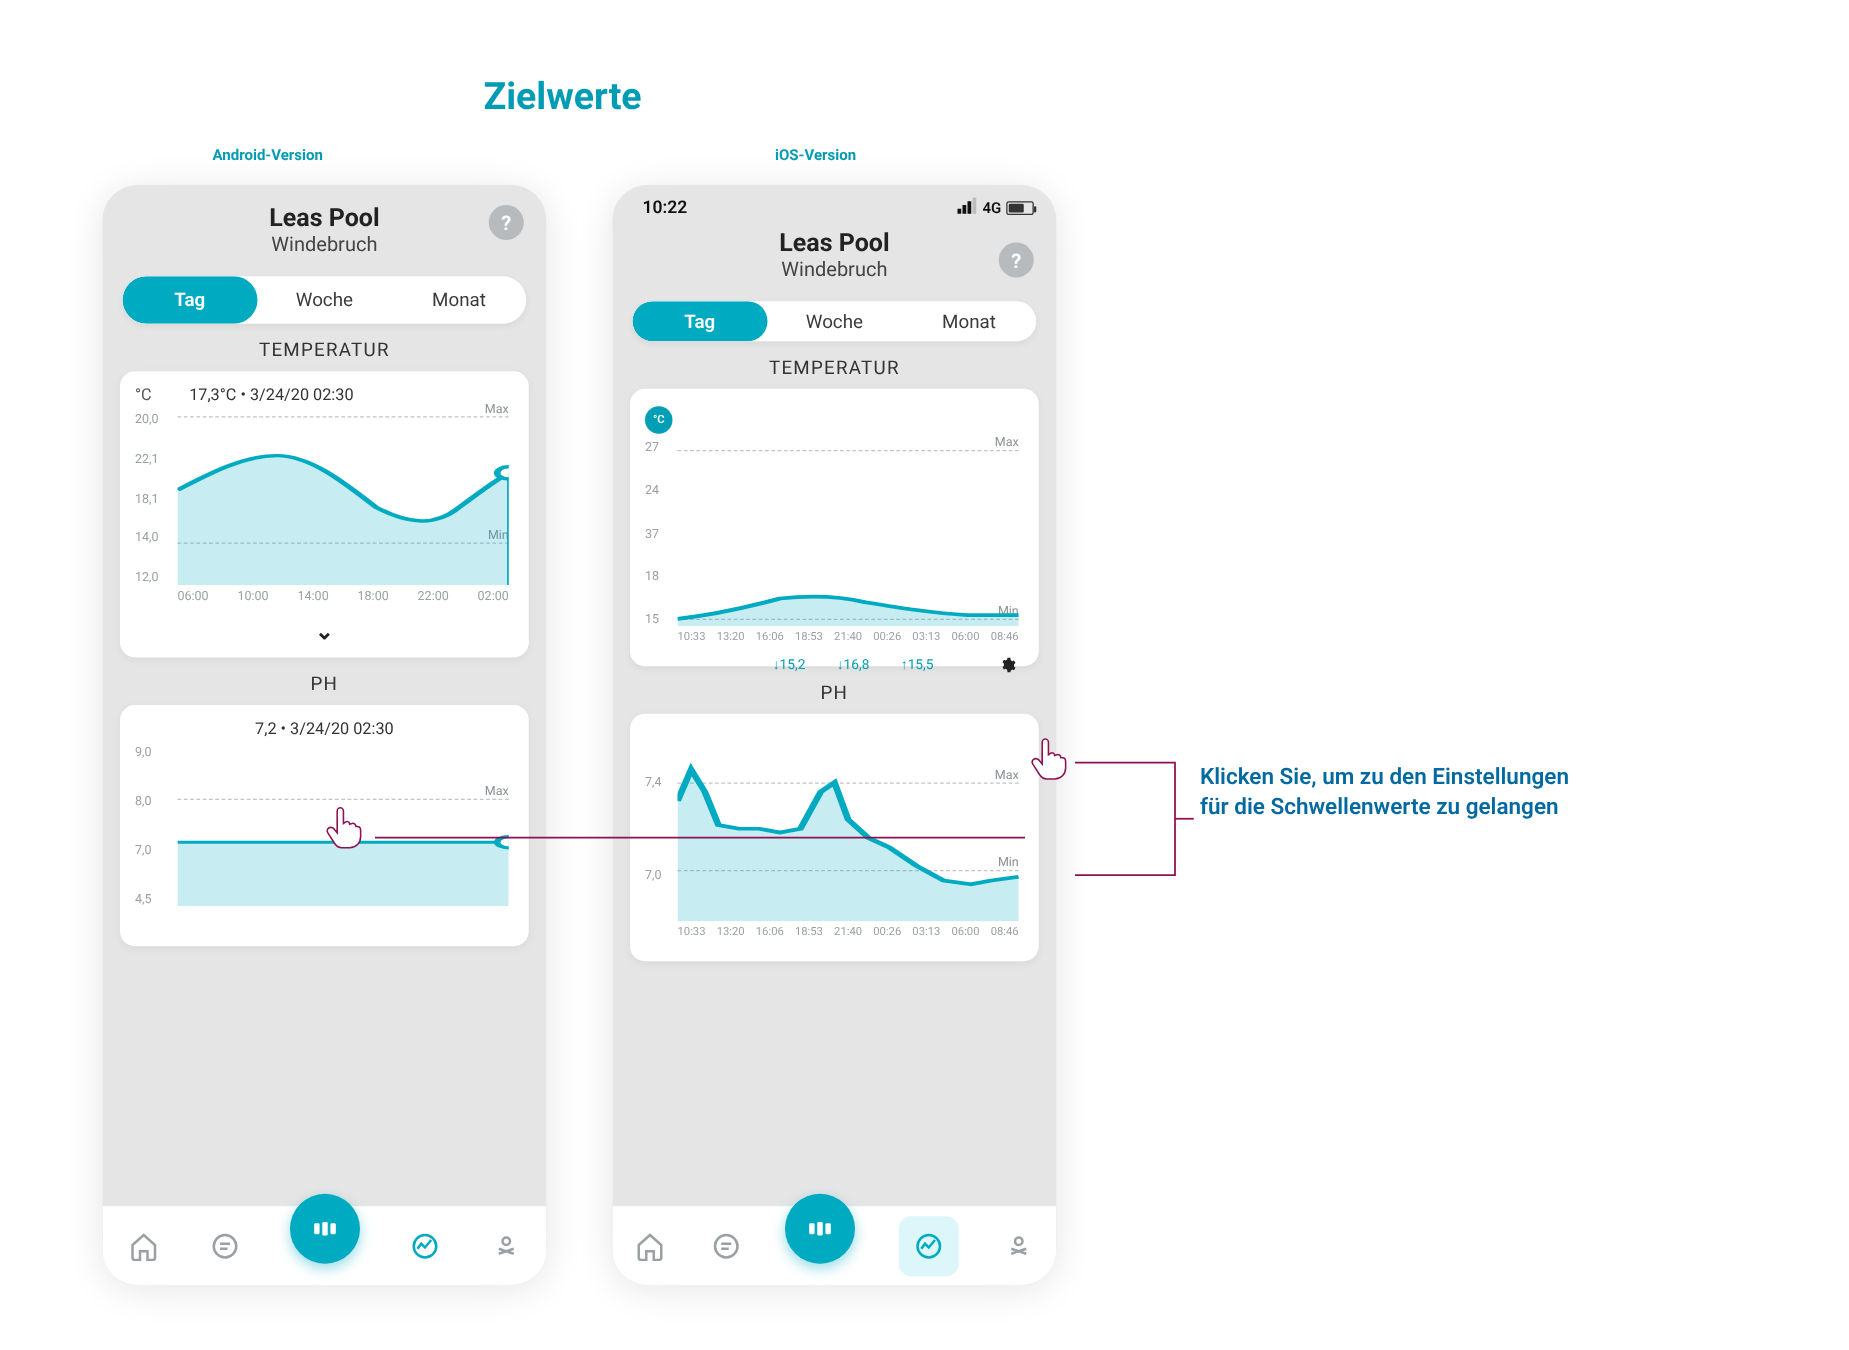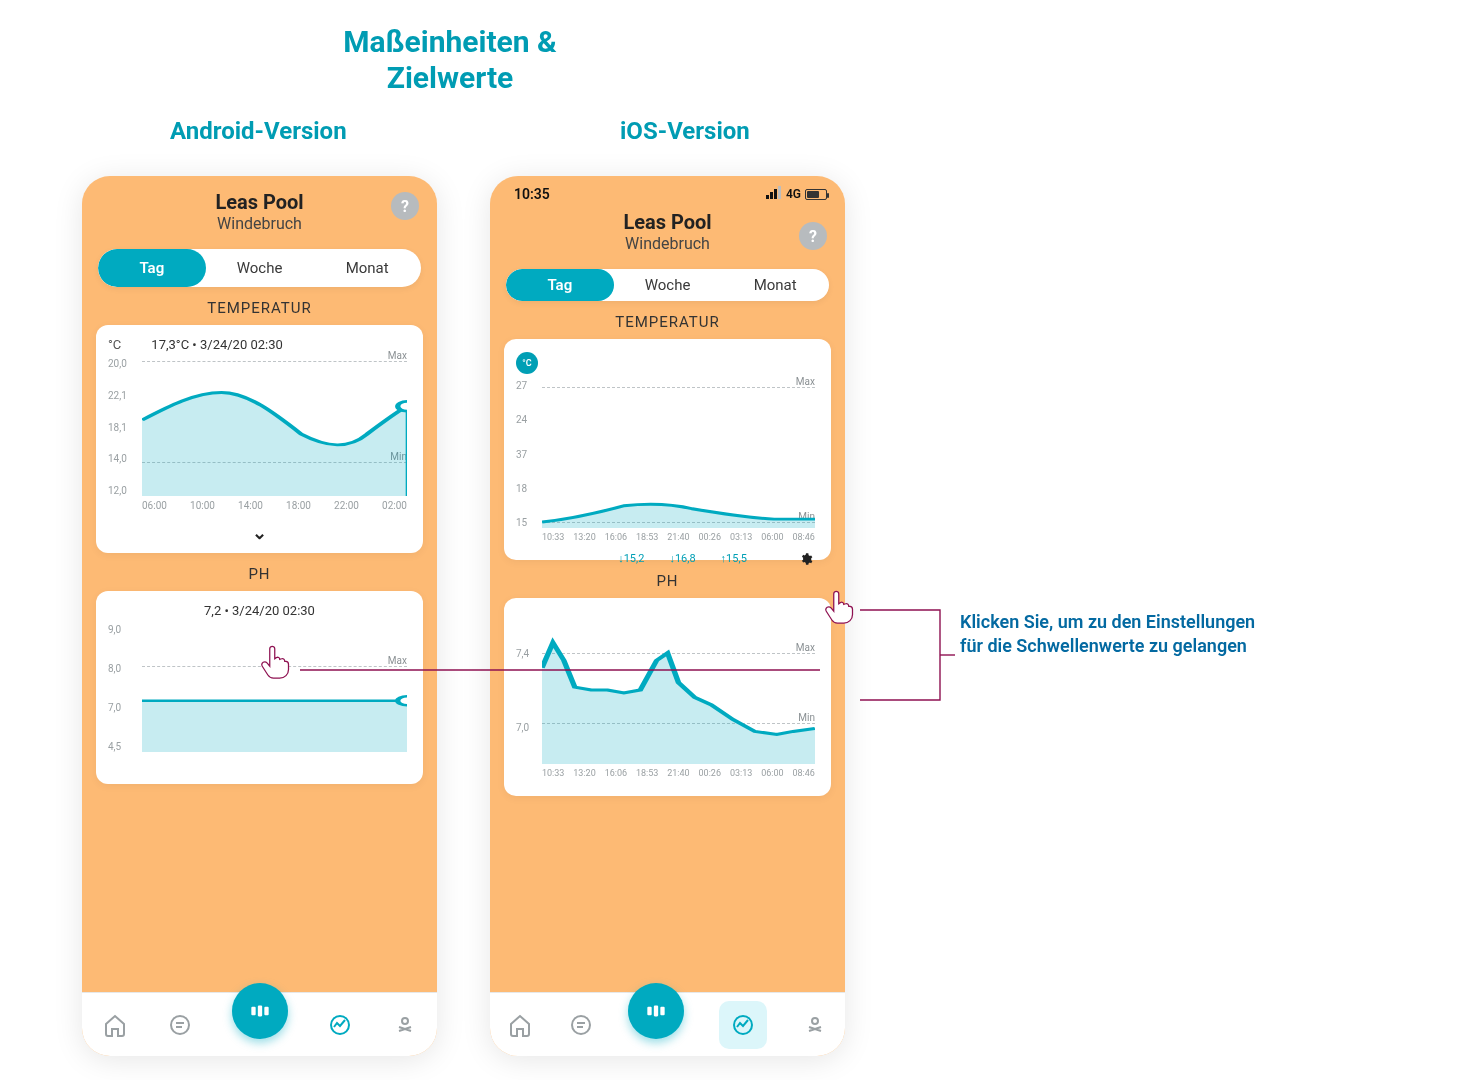--- a/index.html
+++ b/index.html
@@ -17,34 +17,34 @@
     text-align: center;
     font-size: 30px;
     font-weight: 700;
     color: #009cb3;
     line-height: 1.2;
   }
   .version-label-android,
   .version-label-ios {
     position: absolute;
     top: 117px;
-    font-size: 24px;
+    font-size: 12px;
     font-weight: 700;
     color: #009cb3;
   }
   .version-label-android { left: 170px; }
   .version-label-ios     { left: 620px; }
 
   
   .phone {
     position: absolute;
-    top: 176px;
+    top: 148px;
     width: 355px;
     height: 880px;
-    background: #fdba74;
+    background: #e5e5e5;
     border-radius: 28px;
     box-shadow: 0 4px 30px rgba(0,0,0,0.10);
     overflow: hidden;
     color: #2d2d2d;
   }
   .phone-android { left: 82px; }
   .phone-ios     { left: 490px; }
 
   
   .ios-statusbar {
@@ -198,21 +198,21 @@
   .hand {
     position:absolute; width:40px; height:40px;
   }
   .hand svg { width:40px; height:40px; }
 
 </style>
 </head>
 <body>
 
 <div class="page-title">
-  <span>Maßeinheiten &amp;</span><br>
+  <br>
   <span>Zielwerte</span>
 </div>
 <div class="version-label-android">Android-Version</div>
 <div class="version-label-ios">iOS-Version</div>
 
 <div class="phone phone-android">
 
   <div class="pool-header">
     <div class="pool-title">Leas Pool</div>
     <div class="pool-sub">Windebruch</div>
@@ -323,21 +323,21 @@
           <circle cx="12" cy="8" r="3"></circle>
           <path d="M6 14l12 4M6 18l12-4"></path>
         </svg>
       </div>
   </div>
 </div>
 
 <div class="phone phone-ios">
 
   <div class="ios-statusbar">
-    <span>10:35</span>
+    <span>10:22</span>
     <div class="ios-right">
       <span class="ios-bars"><span class="b1"></span><span class="b2"></span><span class="b3"></span><span class="b4"></span></span>
       <span>4G</span>
       <span class="ios-battery">
           <span class="ios-battery-fill"></span>
         </span>
     </div>
   </div>
 
   <div class="pool-header">

